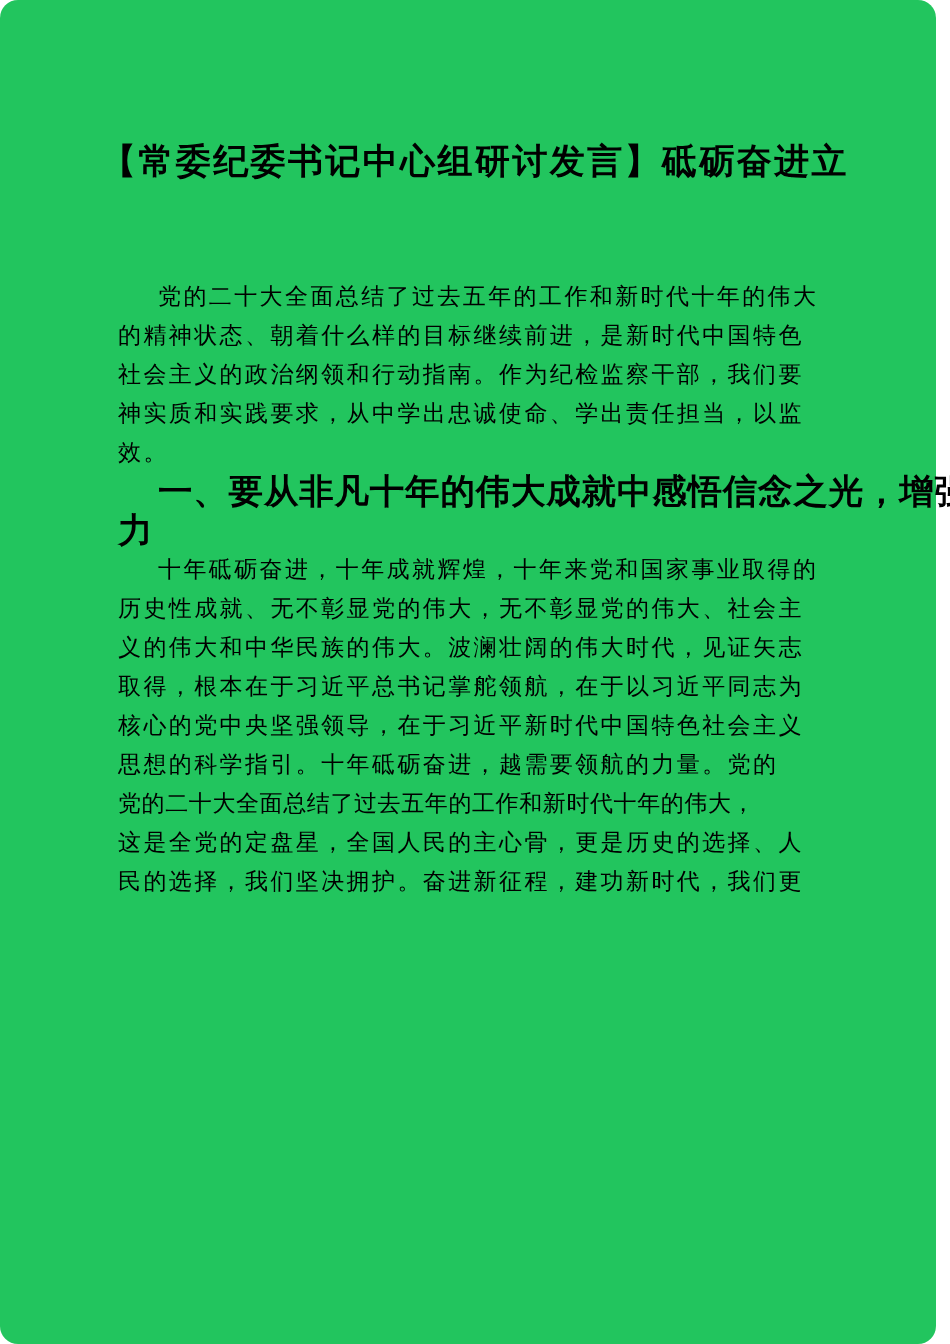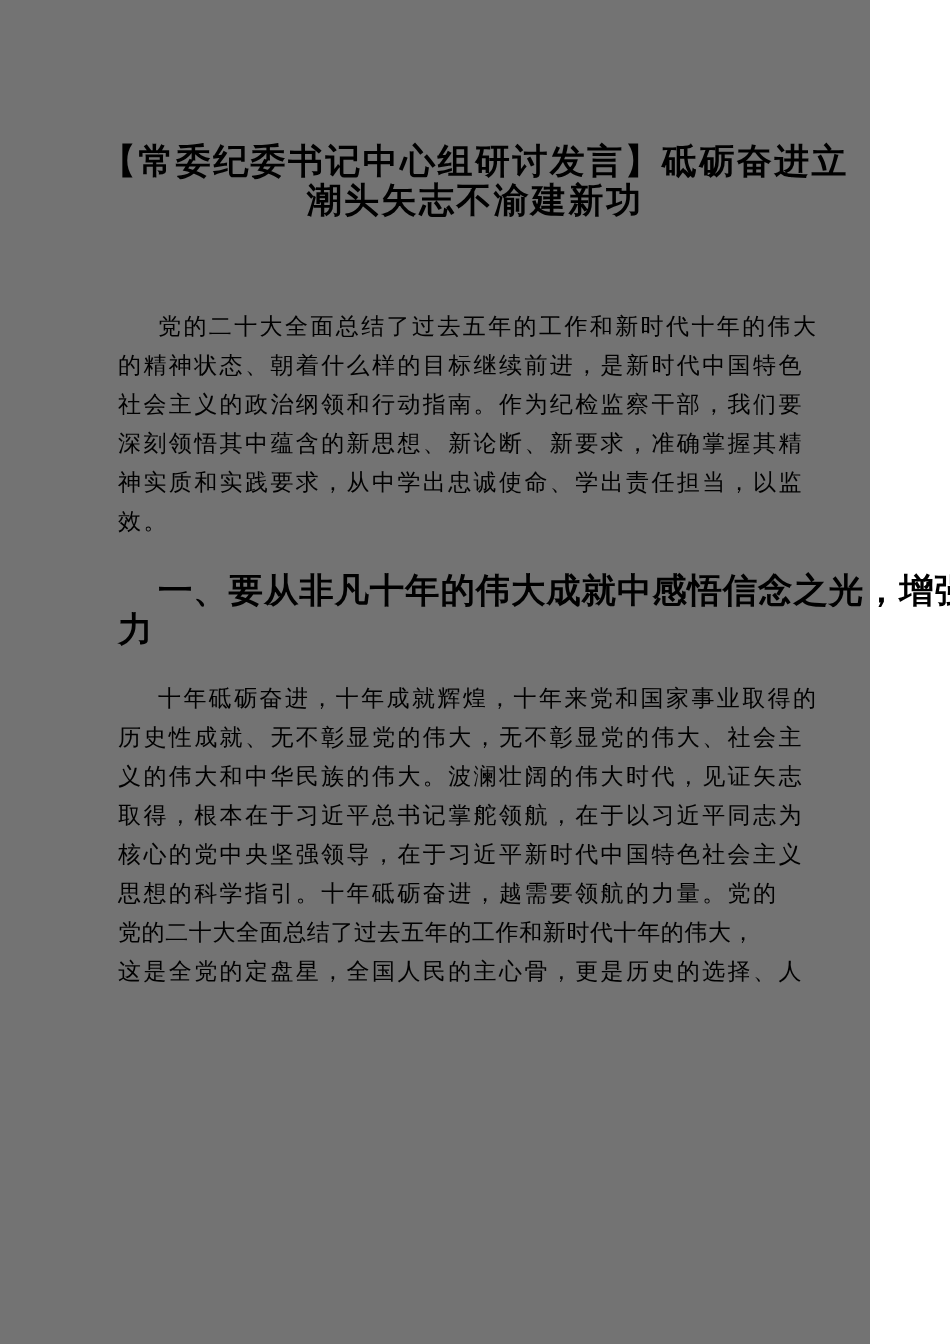--- a/index.html
+++ b/index.html
@@ -11,23 +11,24 @@
       width: 950px;
       height: 1344px;
       position: relative;
       overflow: hidden;
       color: #000000;
     }
     .page {
       position: absolute;
       left: 0;
       top: 0;
-      width: 870px;
+      width: 936px;
       height: 1344px;
-      background: #737373;
+      background: #22c55e;
+      border-radius: 18px;
     }
     .title {
       position: absolute;
       left: 100px;
       top: 136px;
       width: 750px;
       text-align: center;
       font-family: "DejaVu Serif", "Liberation Serif", serif;
       font-weight: bold;
       font-size: 35px;
@@ -53,57 +54,55 @@
       white-space: nowrap;
       height: 39px;
       letter-spacing: 2.4px;
     }
     .heading .line {
       font-weight: bold;
       letter-spacing: 0.8px;
     }
     .indent {
       padding-left: 40px;
-      margin-top: 30px;
     }
     .para, .heading {
       margin: 0;
     }
   </style>
 </head>
 <body>
 
 <div class="page">
 
   <h1 class="title">
     <span class="line">【常委纪委书记中心组研讨发言】砥砺奋进立</span>
-    <span class="line">潮头矢志不渝建新功</span>
   </h1>
 
   <div class="body">
 
     <p class="para">
       <span class="line indent">党的二十大全面总结了过去五年的工作和新时代十年的伟大</span>
       <span class="line">的精神状态、朝着什么样的目标继续前进，是新时代中国特色</span>
       <span class="line">社会主义的政治纲领和行动指南。作为纪检监察干部，我们要</span>
-      <span class="line">深刻领悟其中蕴含的新思想、新论断、新要求，准确掌握其精</span>
       <span class="line">神实质和实践要求，从中学出忠诚使命、学出责任担当，以监</span>
       <span class="line">效。</span>
     </p>
 
     <h2 class="heading">
       <span class="line indent">一、要从非凡十年的伟大成就中感悟信念之光，增强思想伟</span>
       <span class="line">力</span>
     </h2>
 
     <p class="para">
       <span class="line indent">十年砥砺奋进，十年成就辉煌，十年来党和国家事业取得的</span>
       <span class="line">历史性成就、无不彰显党的伟大，无不彰显党的伟大、社会主</span>
       <span class="line">义的伟大和中华民族的伟大。波澜壮阔的伟大时代，见证矢志</span>
       <span class="line">取得，根本在于习近平总书记掌舵领航，在于以习近平同志为</span>
       <span class="line">核心的党中央坚强领导，在于习近平新时代中国特色社会主义</span>
       <span class="line">思想的科学指引。十年砥砺奋进，越需要领航的力量。党的</span>
       <span class="line" style="letter-spacing:0.6px">党的二十大全面总结了过去五年的工作和新时代十年的伟大，</span>
       <span class="line">这是全党的定盘星，全国人民的主心骨，更是历史的选择、人</span>
+      <span class="line">民的选择，我们坚决拥护。奋进新征程，建功新时代，我们更</span>
     </p>
 
   </div>
 </div>
 
 </body></html>

